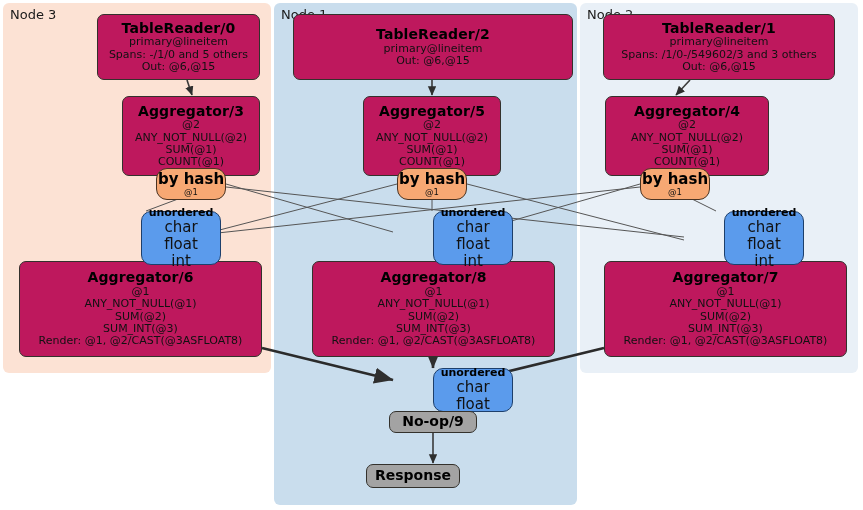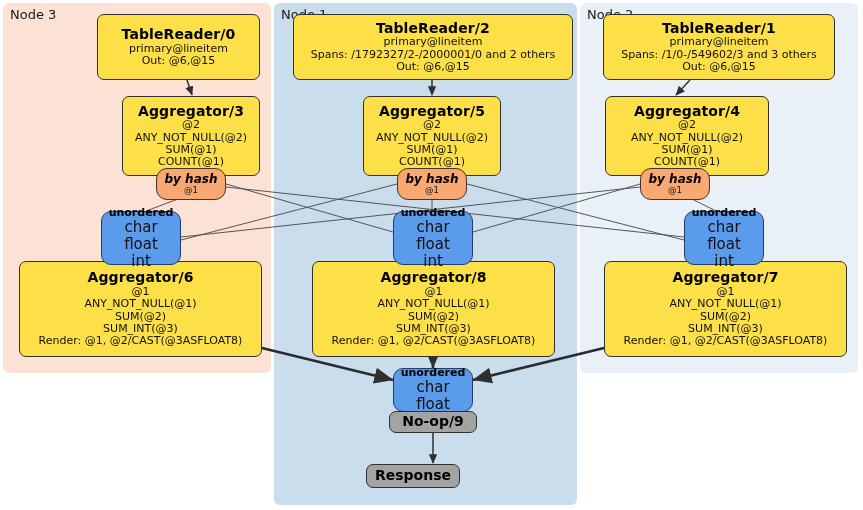--- a/index.html
+++ b/index.html
@@ -54,43 +54,44 @@
   .node .ttl {
     font-weight: bold;
     color: #000;
   }
   .node .ln {
     color: #111;
   }
 
   
   .proc {
-    background: #fde047;
+    background: #be185d;
     border-color: #33312c;
     border-radius: 7px;
   }
   .proc .ttl { font-size: 14px; letter-spacing: .1px; }
   .proc .ln  { font-size: 11px; }
 
   
   .router {
     background: #f7a873;
     border-color: #4a3322;
     border-radius: 11px;
     z-index: 6;
   }
-  .router .ttl { font-size: 12px; font-style: italic; }
+  .router .ttl { font-size: 15px; }
   .router .ln  { font-size: 8.5px; }
 
   
   .sync {
     background: #5b9bec;
     border-color: #1d3f6b;
     border-radius: 10px;
     z-index: 6;
+    margin-left: 40px;
   }
   .sync .ttl { font-size: 11px; }
   .sync .ln  { font-size: 15px; }
 
   
   .pill {
     background: #a3a3a3;
     border-color: #33312c;
     border-radius: 7px;
     z-index: 6;
@@ -138,20 +139,21 @@
         <line x1="604" y1="348" x2="473" y2="380" stroke="#2b2b2b" stroke-width="2.6" marker-end="url(#ah)"></line>
         <line x1="433" y1="412" x2="433" y2="411" stroke="#3a3a3a" stroke-width="1.6"></line>
         <line x1="433" y1="433" x2="433" y2="463" stroke="#3a3a3a" stroke-width="1.6" marker-end="url(#ahT)"></line>
       </g>
   </svg>
 
   <div id="nodes">
       <div class="node proc" style="left: 97px; top: 14px; width: 163px; height: 66px;">
         <div class="ttl">TableReader/0</div>
         <div class="ln">primary@lineitem</div>
+        <div class="ln">Spans: -/1/0 and 5 others</div>
         <div class="ln">Out: @6,@15</div>
       </div>
       <div class="node proc" style="left: 122px; top: 96px; width: 138px; height: 80px;">
         <div class="ttl">Aggregator/3</div>
         <div class="ln">@2</div>
         <div class="ln">ANY_NOT_NULL(@2)</div>
         <div class="ln">SUM(@1)</div>
         <div class="ln">COUNT(@1)</div>
       </div>
       <div class="node router" style="left: 156px; top: 168px; width: 70px; height: 32px;">
@@ -168,21 +170,20 @@
         <div class="ttl">Aggregator/6</div>
         <div class="ln">@1</div>
         <div class="ln">ANY_NOT_NULL(@1)</div>
         <div class="ln">SUM(@2)</div>
         <div class="ln">SUM_INT(@3)</div>
         <div class="ln">Render: @1, @2/CAST(@3ASFLOAT8)</div>
       </div>
       <div class="node proc" style="left: 293px; top: 14px; width: 280px; height: 66px;">
         <div class="ttl">TableReader/2</div>
         <div class="ln">primary@lineitem</div>
-        <div class="ln">Spans: /1792327/2-/2000001/0 and 2 others</div>
         <div class="ln">Out: @6,@15</div>
       </div>
       <div class="node proc" style="left: 363px; top: 96px; width: 138px; height: 80px;">
         <div class="ttl">Aggregator/5</div>
         <div class="ln">@2</div>
         <div class="ln">ANY_NOT_NULL(@2)</div>
         <div class="ln">SUM(@1)</div>
         <div class="ln">COUNT(@1)</div>
       </div>
       <div class="node router" style="left: 397px; top: 168px; width: 70px; height: 32px;">

